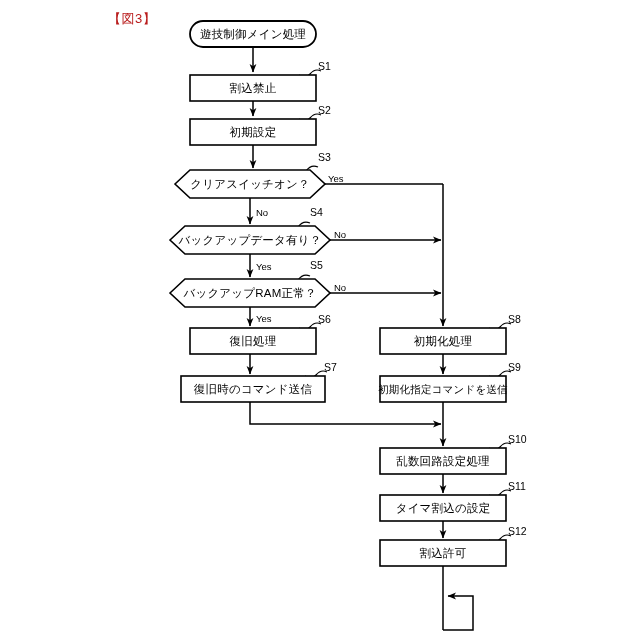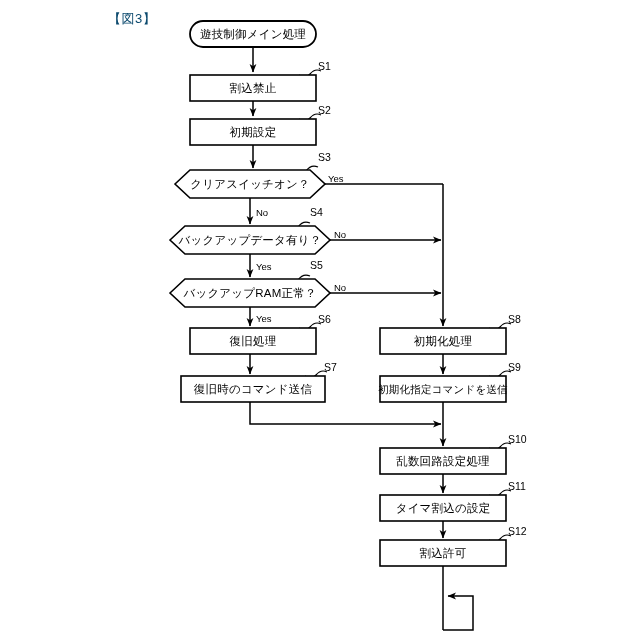--- a/index.html
+++ b/index.html
@@ -75,21 +75,21 @@
   }
   .branch-label-left {
     text-anchor: start;
   }
   .figure-title {
     position: absolute;
     left: 108px;
     top: 10px;
     font-family: "Liberation Sans", "DejaVu Sans", sans-serif;
     font-size: 13px;
-    color: #0c4a6e;
+    color: #b91c1c;
     letter-spacing: 0.5px;
     white-space: nowrap;
   }
 </style>
 </head>
 <body>
 
 <div id="figure-root">
 
   <div class="figure-title">【図3】</div>

